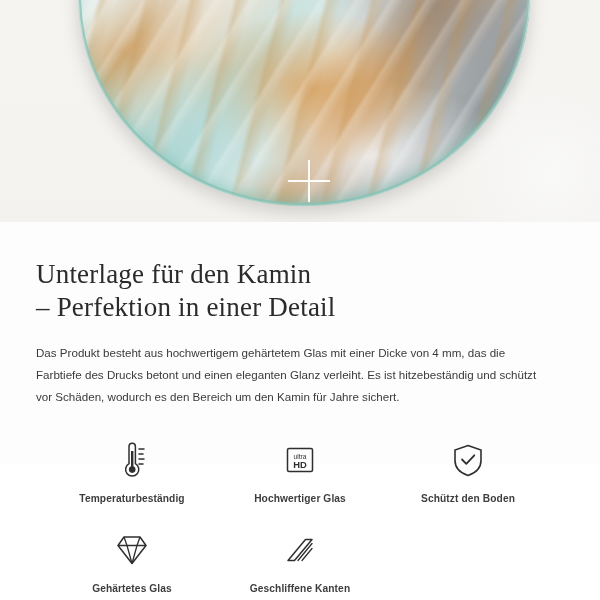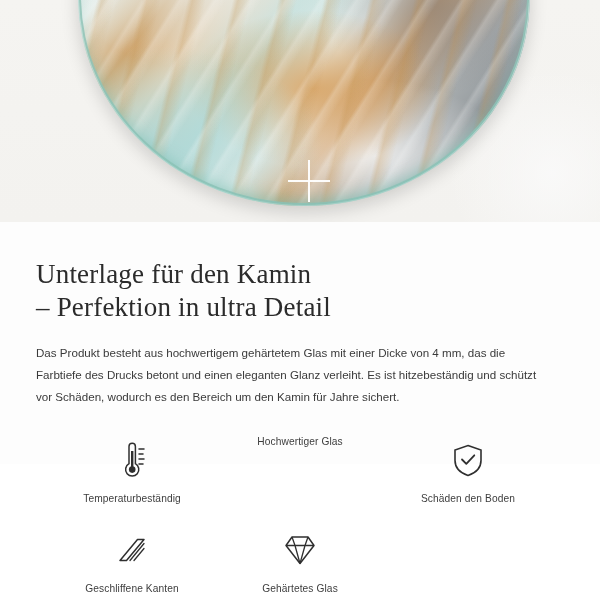--- a/index.html
+++ b/index.html
@@ -172,89 +172,97 @@
     height: 48px;
     display: flex;
     align-items: center;
     justify-content: center;
     margin-bottom: 9px;
   }
   .feature-label {
     font-size: 10.2px;
     color: #3d3d3d;
     letter-spacing: 0.1px;
+    font-weight: bold;
   }
   svg { display: block; }
 </style>
 </head>
 <body>
 
 <div class="page">
 
   <div class="hero">
     <div class="hero-bg"></div>
     <div class="plate"></div>
     <div class="plate-rim"></div>
     <div class="plate-edge-glow"></div>
     <div class="sparkle"></div>
   </div>
 
   <div class="content">
 
     <h1 class="headline">
       <span>Unterlage für den Kamin</span>
-      <span class="l2">– Perfektion in ultra Detail</span>
+      <span class="l2">– Perfektion in einer Detail</span>
     </h1>
 
     <p class="body-copy">Das Produkt besteht aus hochwertigem gehärtetem Glas mit einer Dicke von 4 mm, das die Farbtiefe des Drucks betont und einen eleganten Glanz verleiht. Es ist hitzebeständig und schützt vor Schäden, wodurch es den Bereich um den Kamin für Jahre sichert.</p>
 
     <div class="features">
 
       <div class="feature">
         <div class="feature-icon">
           <svg width="46" height="46" viewBox="0 0 46 46" fill="none" stroke="#2f2f2f" stroke-width="1.5">
             <path d="M20 9.5a3.2 3.2 0 0 1 6.4 0v17.2a6.6 6.6 0 1 1-6.4 0z"></path>
             <circle cx="23.2" cy="32.6" r="3.3" fill="#2f2f2f" stroke="none"></circle>
             <rect x="22" y="14" width="2.4" height="16" fill="#2f2f2f" stroke="none"></rect>
             <path d="M30 12h5M30 17h4M30 22h5M30 27h4" stroke-linecap="round"></path>
           </svg>
         </div>
         <div class="feature-label">Temperaturbeständig</div>
       </div>
 
       <div class="feature">
+        <div class="feature-icon">
+          <svg width="46" height="46" viewBox="0 0 46 46">
+            <rect x="10.5" y="11.5" width="25" height="23" rx="1.5" fill="none" stroke="#2f2f2f" stroke-width="1.5"></rect>
+            <text x="23" y="21.6" font-family="Liberation Sans, sans-serif" font-size="6.6" fill="#2f2f2f" text-anchor="middle">ultra</text>
+            <text x="23" y="31" font-family="Liberation Sans, sans-serif" font-size="9.4" font-weight="bold" fill="#2f2f2f" text-anchor="middle">HD</text>
+          </svg>
+        </div>
         <div class="feature-label">Hochwertiger Glas</div>
       </div>
 
       <div class="feature">
         <div class="feature-icon">
           <svg width="46" height="46" viewBox="0 0 46 46">
             <path d="M23 8.5 36 13v10.5c0 7.4-5.3 12.4-13 15-7.7-2.6-13-7.6-13-15V13z" fill="none" stroke="#2f2f2f" stroke-width="1.6"></path>
             <path d="M17 22.5l4.3 4.4 8-8.6" fill="none" stroke="#2f2f2f" stroke-width="1.8" stroke-linecap="round" stroke-linejoin="round"></path>
           </svg>
         </div>
-        <div class="feature-label">Schäden den Boden</div>
+        <div class="feature-label">Schützt den Boden</div>
+      </div>
+
+      <div class="feature">
+        <div class="feature-icon">
+          <svg width="46" height="46" viewBox="0 0 46 46">
+            <path d="M9 18.5 15 10h16l6 8.5L23 36.5z" fill="none" stroke="#2f2f2f" stroke-width="1.5" stroke-linejoin="round"></path>
+            <path d="M9 18.5h28M15 10l3 8.5L23 36.5M31 10l-3 8.5L23 36.5" fill="none" stroke="#2f2f2f" stroke-width="1.3"></path>
+          </svg>
+        </div>
+        <div class="feature-label">Gehärtetes Glas</div>
       </div>
 
       <div class="feature">
         <div class="feature-icon">
           <svg width="46" height="46" viewBox="0 0 46 46">
             <path d="M11 33.5 28.5 12.5h6.5L17.5 33.5z" fill="none" stroke="#2f2f2f" stroke-width="1.5" stroke-linejoin="round"></path>
             <path d="M21 33.5 35 16.5M25 33.5 35 21.5" fill="none" stroke="#2f2f2f" stroke-width="1.3" stroke-linecap="round"></path>
           </svg>
         </div>
         <div class="feature-label">Geschliffene Kanten</div>
-      </div>
-
-      <div class="feature">
-        <div class="feature-icon">
-          <svg width="46" height="46" viewBox="0 0 46 46">
-            <path d="M9 18.5 15 10h16l6 8.5L23 36.5z" fill="none" stroke="#2f2f2f" stroke-width="1.5" stroke-linejoin="round"></path>
-            <path d="M9 18.5h28M15 10l3 8.5L23 36.5M31 10l-3 8.5L23 36.5" fill="none" stroke="#2f2f2f" stroke-width="1.3"></path>
-          </svg>
-        </div>
-        <div class="feature-label">Gehärtetes Glas</div>
       </div>
 
 
     </div>
   </div>
 </div>
 
 </body></html>

